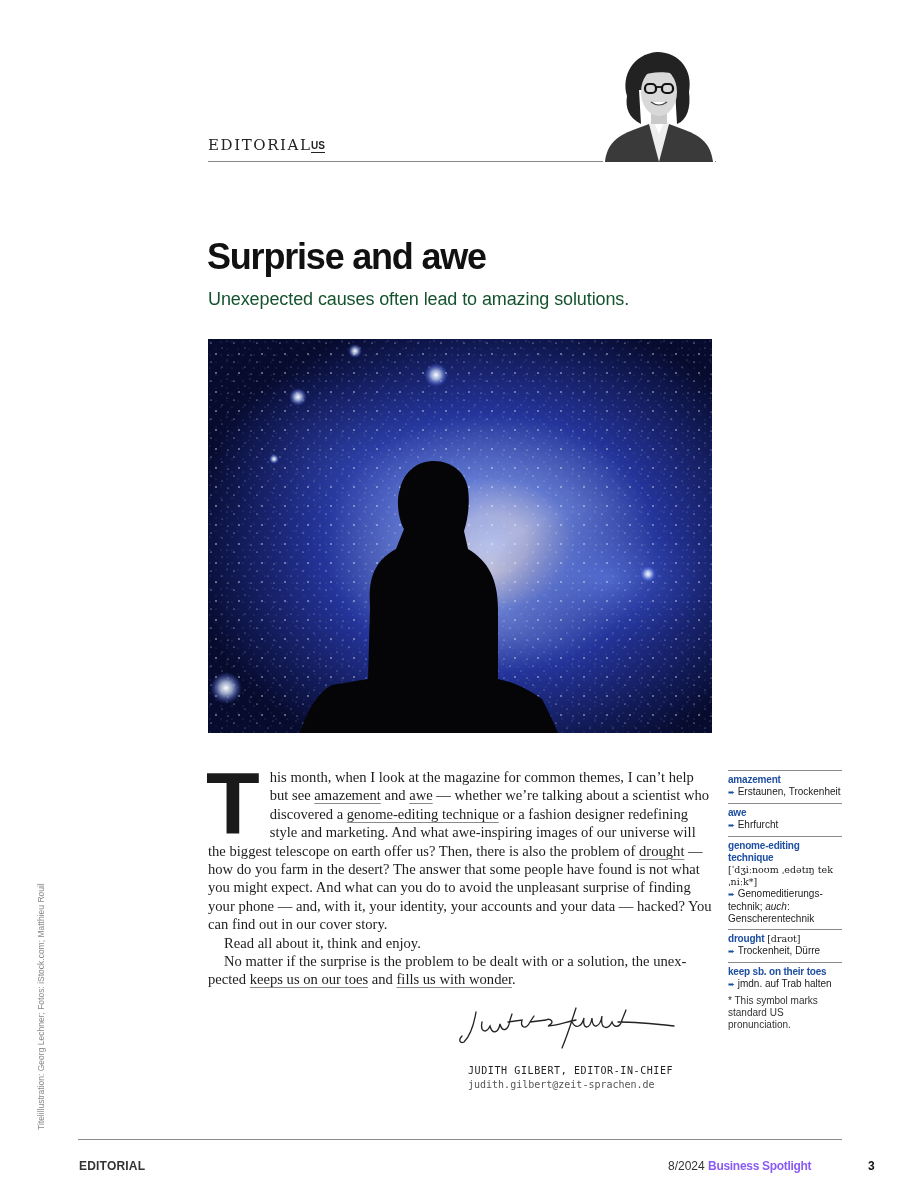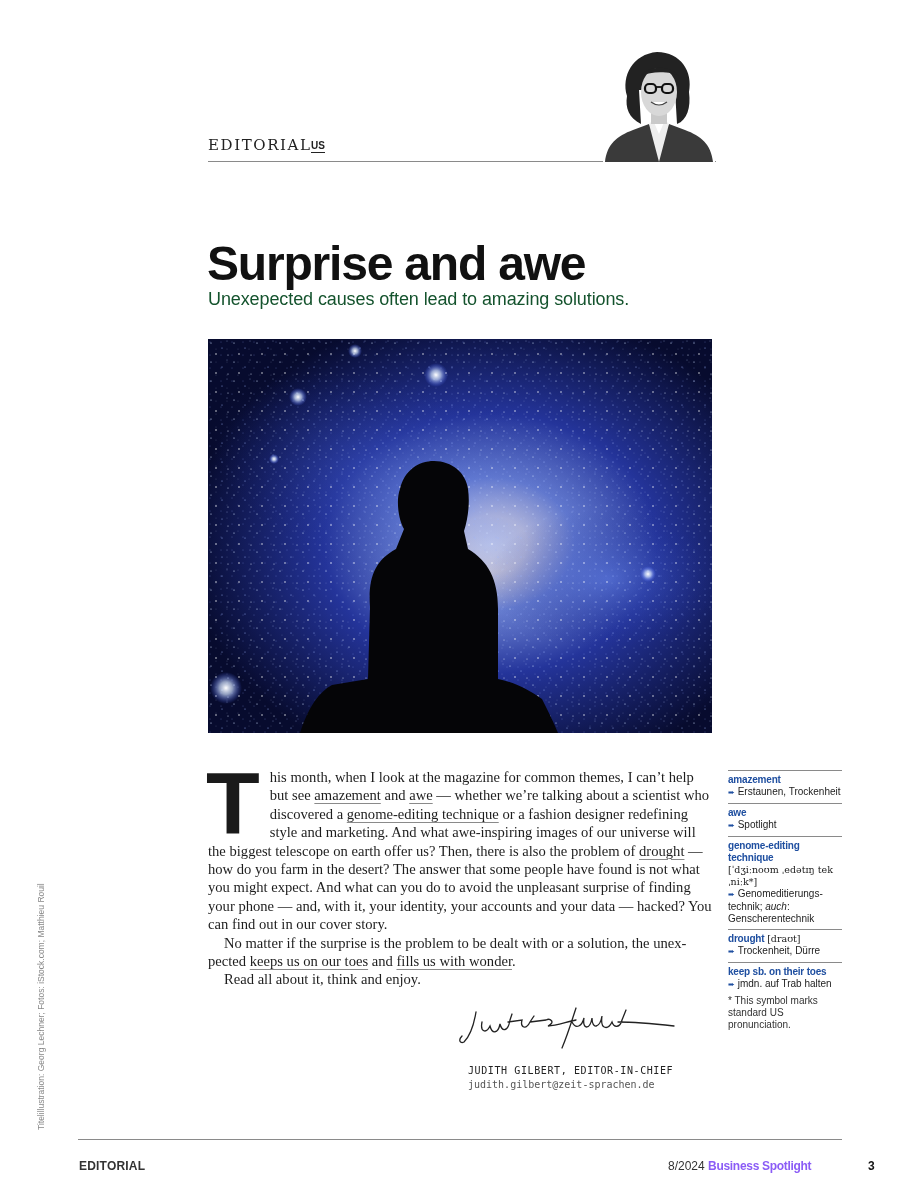--- a/index.html
+++ b/index.html
@@ -11,21 +11,21 @@
 
   
   .section-head { left:208px; top:136px; font-family:"DejaVu Serif", serif; font-size:15px; letter-spacing:1.6px; color:#222; }
   .us-badge { left:311px; top:141px; font-family:"Liberation Sans", sans-serif; font-weight:bold; font-size:10px; color:#222; border-bottom:1.5px solid #222; line-height:10px; padding-bottom:1px; }
   .head-rule { left:208px; top:161px; width:508px; height:0; border-top:1.5px solid #8a8a8a; }
 
   
   .portrait { left:603px; top:46px; width:112px; height:116px; overflow:hidden; }
 
   
-  .title { left:207px; top:236px; font-family:"Liberation Sans", sans-serif; font-weight:bold; font-size:48px; letter-spacing:-1.2px; color:#111; }
+  .title { left:207px; top:236px; font-family:"Liberation Sans", sans-serif; font-weight:bold; font-size:36px; letter-spacing:-1.2px; color:#111; }
   .subtitle { left:208px; top:289px; font-family:"Liberation Sans", sans-serif; font-size:18px; color:#14532d; letter-spacing:-0.1px; }
 
   
   .hero { left:208px; top:339px; width:504px; height:394px; overflow:hidden; background:#0a1240; }
 
   
   .body-text {
     left:208px; top:768px; width:505px;
     font-family:"Liberation Serif", serif; font-size:14.6px; line-height:18.4px; color:#1d1d1d;
   }
@@ -138,41 +138,41 @@
     <circle cx="440" cy="235" r="8" fill="url(#glow)"></circle>
 
     <path d="M92 394 C100 368 112 352 124 346 L160 340 L162 268 C160 240 166 222 188 210 L196 190 C190 180 188 160 192 150 C196 132 210 122 226 122 C244 122 258 134 260 150 C262 164 260 180 256 192 L260 210 C280 222 290 240 290 270 L290 340 C310 344 322 352 334 360 C340 372 346 384 350 394 Z" fill="#050507"></path>
   </svg>
 </div>
 
 <div class="abs body-text">
   <p>
     <span class="dropcap">T</span><span>his month, when I look at the magazine for common themes, I can’t help but see </span><span class="vocab-link">amazement</span><span> and </span><span class="vocab-link">awe</span><span> — whether we’re talking about a scientist who discovered a </span><span class="vocab-link">genome-editing technique</span><span> or a fashion designer redefining style and marketing. And what awe-inspiring images of our universe will the biggest telescope on earth offer us? Then, there is also the problem of </span><span class="vocab-link">drought</span><span> — how do you farm in the desert? The answer that some people have found is not what you might expect. And what can you do to avoid the unpleasant surprise of finding your phone — and, with it, your identity, your accounts and your data — hacked? You can find out in our cover story.</span>
   </p>
+  <p class="indent">Read all about it, think and enjoy.</p>
   <p class="indent"><span>No matter if the surprise is the problem to be dealt with or a solution, the unex-pected </span><span class="vocab-link">keeps us on our toes</span><span> and </span><span class="vocab-link">fills us with wonder</span><span>.</span></p>
-  <p class="indent">Read all about it, think and enjoy.</p>
 </div>
 
 <div class="abs signature">
   <svg width="222" height="50" viewBox="0 0 222 50">
     <path d="M20 8 C18 20 14 32 8 38 C4 40 2 36 6 32 M26 18 C24 28 30 30 34 22 C36 30 42 30 44 20 C46 28 52 28 54 16 L56 10 M52 18 L66 16 C64 24 70 26 74 18 L78 12 M74 18 L90 16 C94 14 100 18 92 22 C100 22 110 18 120 16" fill="none" stroke="#222" stroke-width="1.3" stroke-linecap="round"></path>
     <path d="M120 4 C116 16 112 30 106 44 M116 18 C120 26 126 22 128 14 C126 26 134 26 136 14 C136 26 144 24 146 12 C144 26 152 26 156 18 C158 24 164 24 166 16 L170 6 M162 18 C180 18 200 20 218 22" fill="none" stroke="#222" stroke-width="1.3" stroke-linecap="round"></path>
   </svg>
 </div>
 <div class="abs sig-name">JUDITH GILBERT, EDITOR-IN-CHIEF</div>
 <div class="abs sig-email">judith.gilbert@zeit-sprachen.de</div>
 
 <div class="abs glossary">
   <div class="g-entry">
     <div class="g-term">amazement</div>
     <div><span class="g-arrow">➨</span><span>Erstaunen, Trockenheit</span></div>
   </div>
   <div class="g-entry">
     <div class="g-term">awe</div>
-    <div><span class="g-arrow">➨</span><span>Spotlight</span></div>
+    <div><span class="g-arrow">➨</span><span>Ehrfurcht</span></div>
   </div>
   <div class="g-entry">
     <div class="g-term">genome-editing technique</div>
     <div class="g-phon">[ˈdʒiːnoʊm ˌedətɪŋ tekˌniːk*]</div>
     <div><span class="g-arrow">➨</span><span>Genomeditierungs-technik; </span><em>auch</em><span>: Genscherentechnik</span></div>
   </div>
   <div class="g-entry">
     <div><span class="g-term">drought</span> <span class="g-phon">[draʊt]</span></div>
     <div><span class="g-arrow">➨</span><span>Trockenheit, Dürre</span></div>
   </div>

